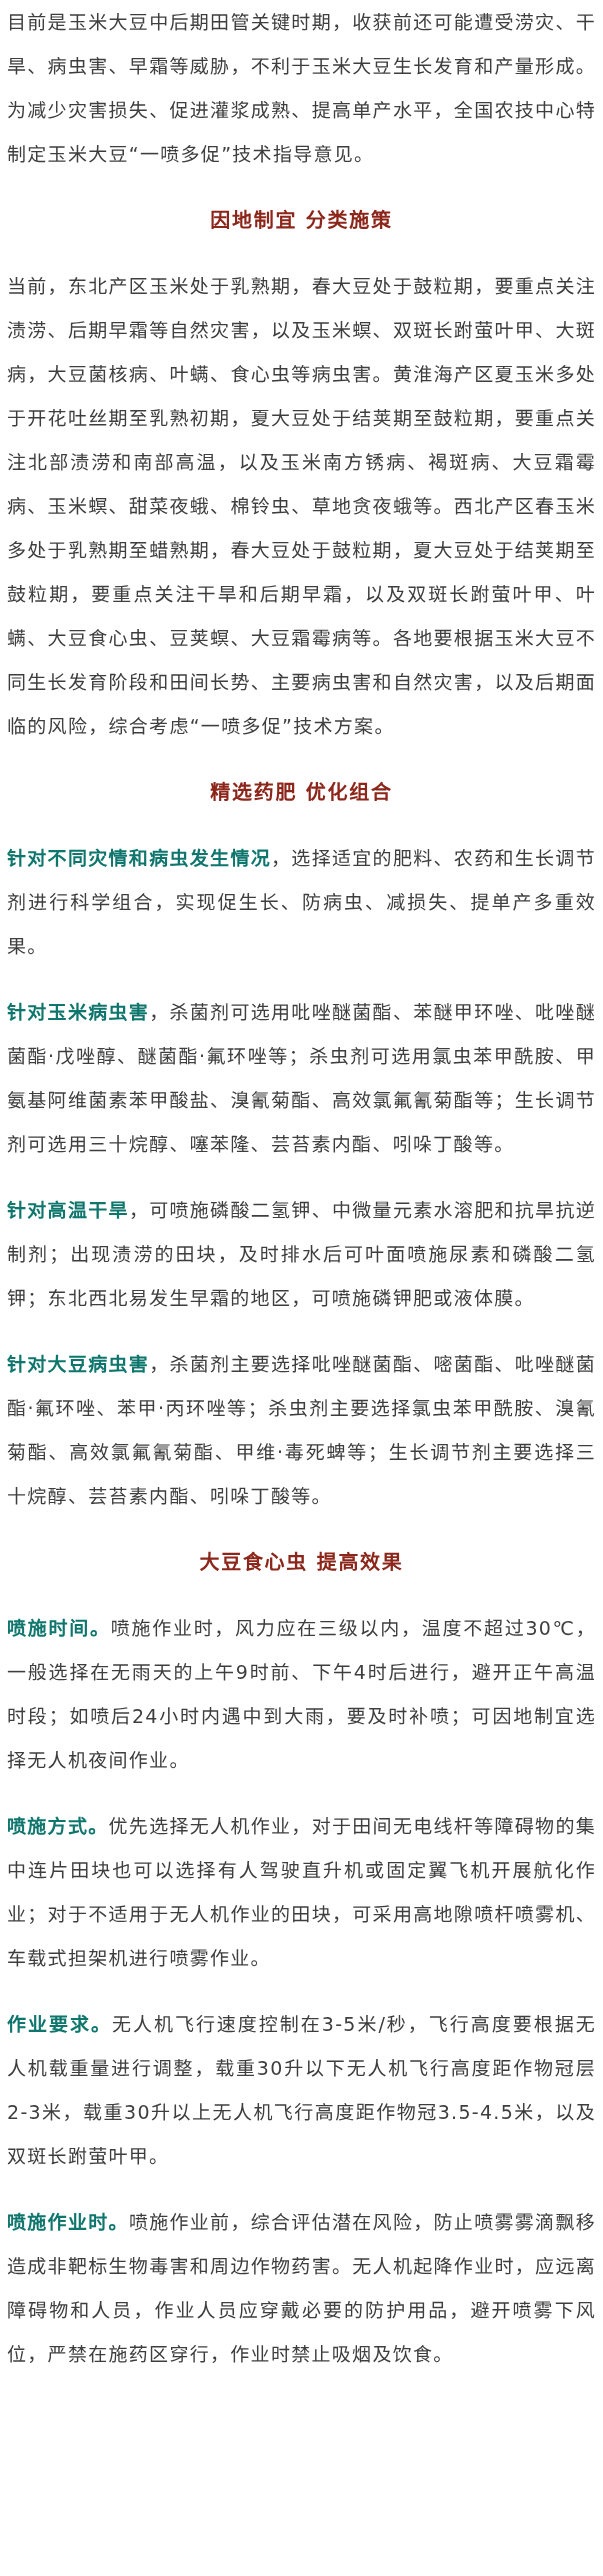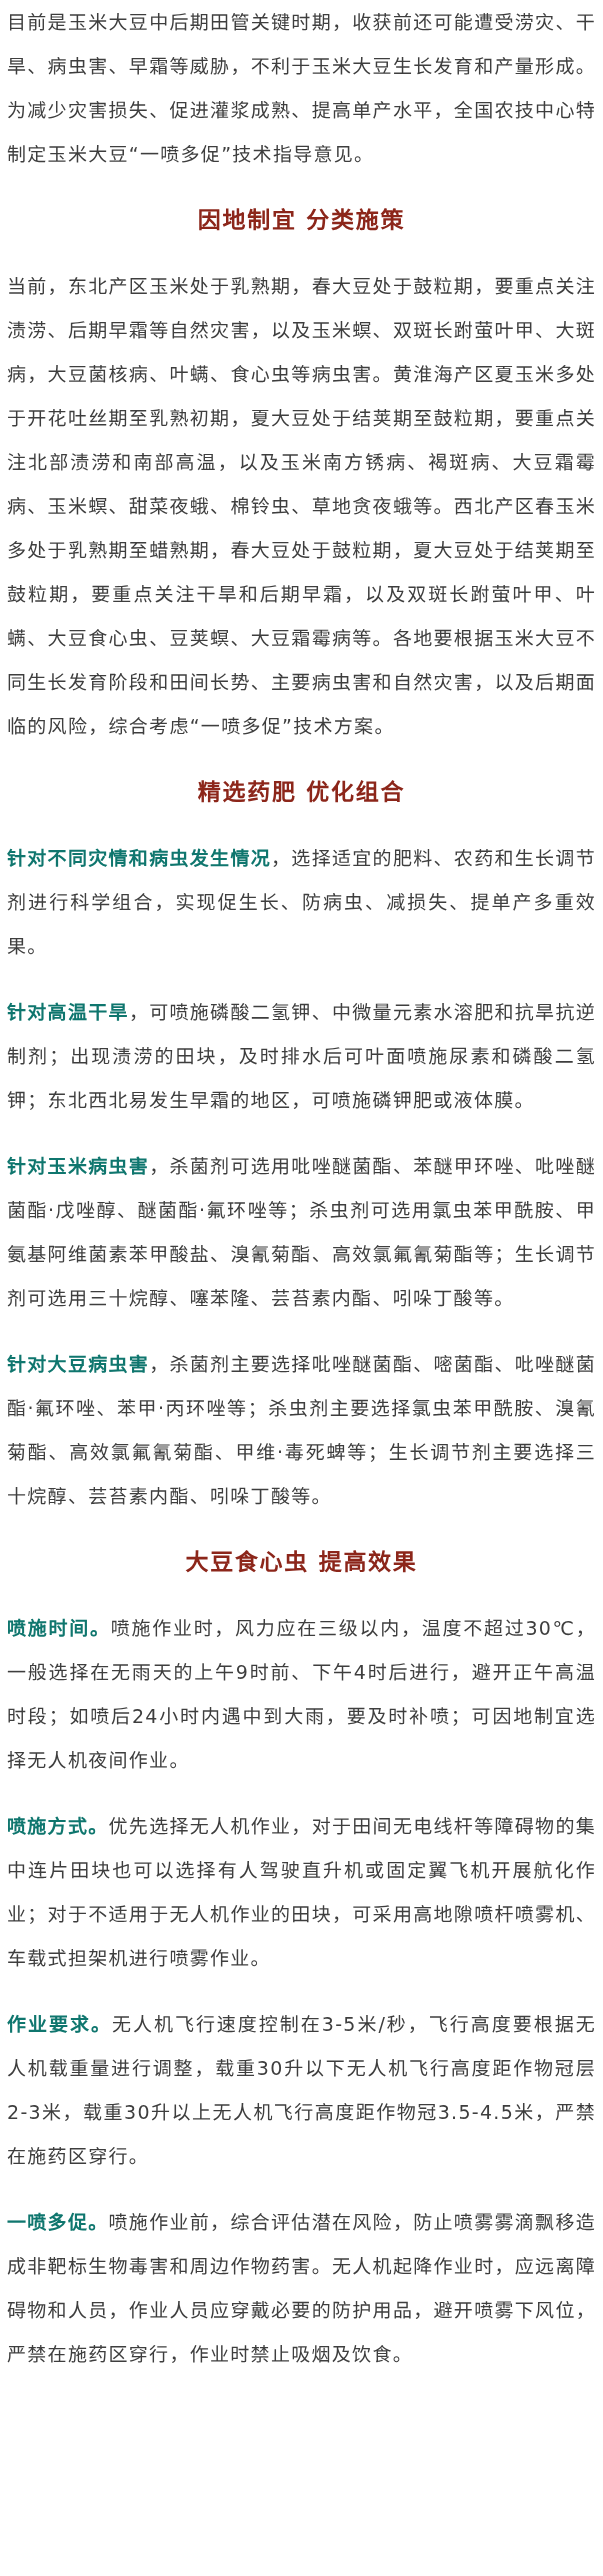--- a/index.html
+++ b/index.html
@@ -30,52 +30,52 @@
     margin-bottom: 0;
   }
   .para-lead {
     font-weight: 700;
     color: #0f766e;
   }
   .section-heading {
     margin: 0 0 22px 0;
     color: #8c261a;
     font-weight: 700;
-    font-size: 23px;
+    font-size: 20px;
     line-height: 44px;
     letter-spacing: 1.7px;
     text-align: center;
   }
 </style>
 </head>
 <body>
 
 <div class="article">
 
   <p class="para"><span>目前是玉米大豆中后期田管关键时期，收获前还可能遭受涝灾、干旱、病虫害、早霜等威胁，不利于玉米大豆生长发育和产量形成。为减少灾害损失、促进灌浆成熟、提高单产水平，全国农技中心特制定玉米大豆“一喷多促”技术指导意见。</span></p>
 
   <h2 class="section-heading">因地制宜 分类施策</h2>
 
   <p class="para"><span>当前，东北产区玉米处于乳熟期，春大豆处于鼓粒期，要重点关注渍涝、后期早霜等自然灾害，以及玉米螟、双斑长跗萤叶甲、大斑病，大豆菌核病、叶螨、食心虫等病虫害。黄淮海产区夏玉米多处于开花吐丝期至乳熟初期，夏大豆处于结荚期至鼓粒期，要重点关注北部渍涝和南部高温，以及玉米南方锈病、褐斑病、大豆霜霉病、玉米螟、甜菜夜蛾、棉铃虫、草地贪夜蛾等。西北产区春玉米多处于乳熟期至蜡熟期，春大豆处于鼓粒期，夏大豆处于结荚期至鼓粒期，要重点关注干旱和后期早霜，以及双斑长跗萤叶甲、叶螨、大豆食心虫、豆荚螟、大豆霜霉病等。各地要根据玉米大豆不同生长发育阶段和田间长势、主要病虫害和自然灾害，以及后期面临的风险，综合考虑“一喷多促”技术方案。</span></p>
 
   <h2 class="section-heading">精选药肥 优化组合</h2>
 
   <p class="para"><strong class="para-lead">针对不同灾情和病虫发生情况</strong><span>，选择适宜的肥料、农药和生长调节剂进行科学组合，实现促生长、防病虫、减损失、提单产多重效果。</span></p>
 
+  <p class="para"><strong class="para-lead">针对玉米病虫害</strong><span>，杀菌剂可选用吡唑醚菌酯、苯醚甲环唑、吡唑醚菌酯·戊唑醇、醚菌酯·氟环唑等；杀虫剂可选用氯虫苯甲酰胺、甲氨基阿维菌素苯甲酸盐、溴氰菊酯、高效氯氟氰菊酯等；生长调节剂可选用三十烷醇、噻苯隆、芸苔素内酯、吲哚丁酸等。</span></p>
+
   <p class="para"><strong class="para-lead">针对高温干旱</strong><span>，可喷施磷酸二氢钾、中微量元素水溶肥和抗旱抗逆制剂；出现渍涝的田块，及时排水后可叶面喷施尿素和磷酸二氢钾；东北西北易发生早霜的地区，可喷施磷钾肥或液体膜。</span></p>
-
-  <p class="para"><strong class="para-lead">针对玉米病虫害</strong><span>，杀菌剂可选用吡唑醚菌酯、苯醚甲环唑、吡唑醚菌酯·戊唑醇、醚菌酯·氟环唑等；杀虫剂可选用氯虫苯甲酰胺、甲氨基阿维菌素苯甲酸盐、溴氰菊酯、高效氯氟氰菊酯等；生长调节剂可选用三十烷醇、噻苯隆、芸苔素内酯、吲哚丁酸等。</span></p>
 
   <p class="para"><strong class="para-lead">针对大豆病虫害</strong><span>，杀菌剂主要选择吡唑醚菌酯、嘧菌酯、吡唑醚菌酯·氟环唑、苯甲·丙环唑等；杀虫剂主要选择氯虫苯甲酰胺、溴氰菊酯、高效氯氟氰菊酯、甲维·毒死蜱等；生长调节剂主要选择三十烷醇、芸苔素内酯、吲哚丁酸等。</span></p>
 
   <h2 class="section-heading">大豆食心虫 提高效果</h2>
 
   <p class="para"><strong class="para-lead">喷施时间。</strong><span>喷施作业时，风力应在三级以内，温度不超过30℃，一般选择在无雨天的上午9时前、下午4时后进行，避开正午高温时段；如喷后24小时内遇中到大雨，要及时补喷；可因地制宜选择无人机夜间作业。</span></p>
 
   <p class="para"><strong class="para-lead">喷施方式。</strong><span>优先选择无人机作业，对于田间无电线杆等障碍物的集中连片田块也可以选择有人驾驶直升机或固定翼飞机开展航化作业；对于不适用于无人机作业的田块，可采用高地隙喷杆喷雾机、车载式担架机进行喷雾作业。</span></p>
 
 
-  <p class="para"><strong class="para-lead">作业要求。</strong><span>无人机飞行速度控制在3-5米/秒，飞行高度要根据无人机载重量进行调整，载重30升以下无人机飞行高度距作物冠层2-3米，载重30升以上无人机飞行高度距作物冠3.5-4.5米，严禁在施药区穿行。</span></p>
+  <p class="para"><strong class="para-lead">作业要求。</strong><span>无人机飞行速度控制在3-5米/秒，飞行高度要根据无人机载重量进行调整，载重30升以下无人机飞行高度距作物冠层2-3米，载重30升以上无人机飞行高度距作物冠3.5-4.5米，以及双斑长跗萤叶甲。</span></p>
 
-  <p class="para"><strong class="para-lead">一喷多促。</strong><span>喷施作业前，综合评估潜在风险，防止喷雾雾滴飘移造成非靶标生物毒害和周边作物药害。无人机起降作业时，应远离障碍物和人员，作业人员应穿戴必要的防护用品，避开喷雾下风位，严禁在施药区穿行，作业时禁止吸烟及饮食。</span></p>
+  <p class="para"><strong class="para-lead">喷施作业时。</strong><span>喷施作业前，综合评估潜在风险，防止喷雾雾滴飘移造成非靶标生物毒害和周边作物药害。无人机起降作业时，应远离障碍物和人员，作业人员应穿戴必要的防护用品，避开喷雾下风位，严禁在施药区穿行，作业时禁止吸烟及饮食。</span></p>
 
 </div>
 
 
 </body></html>

